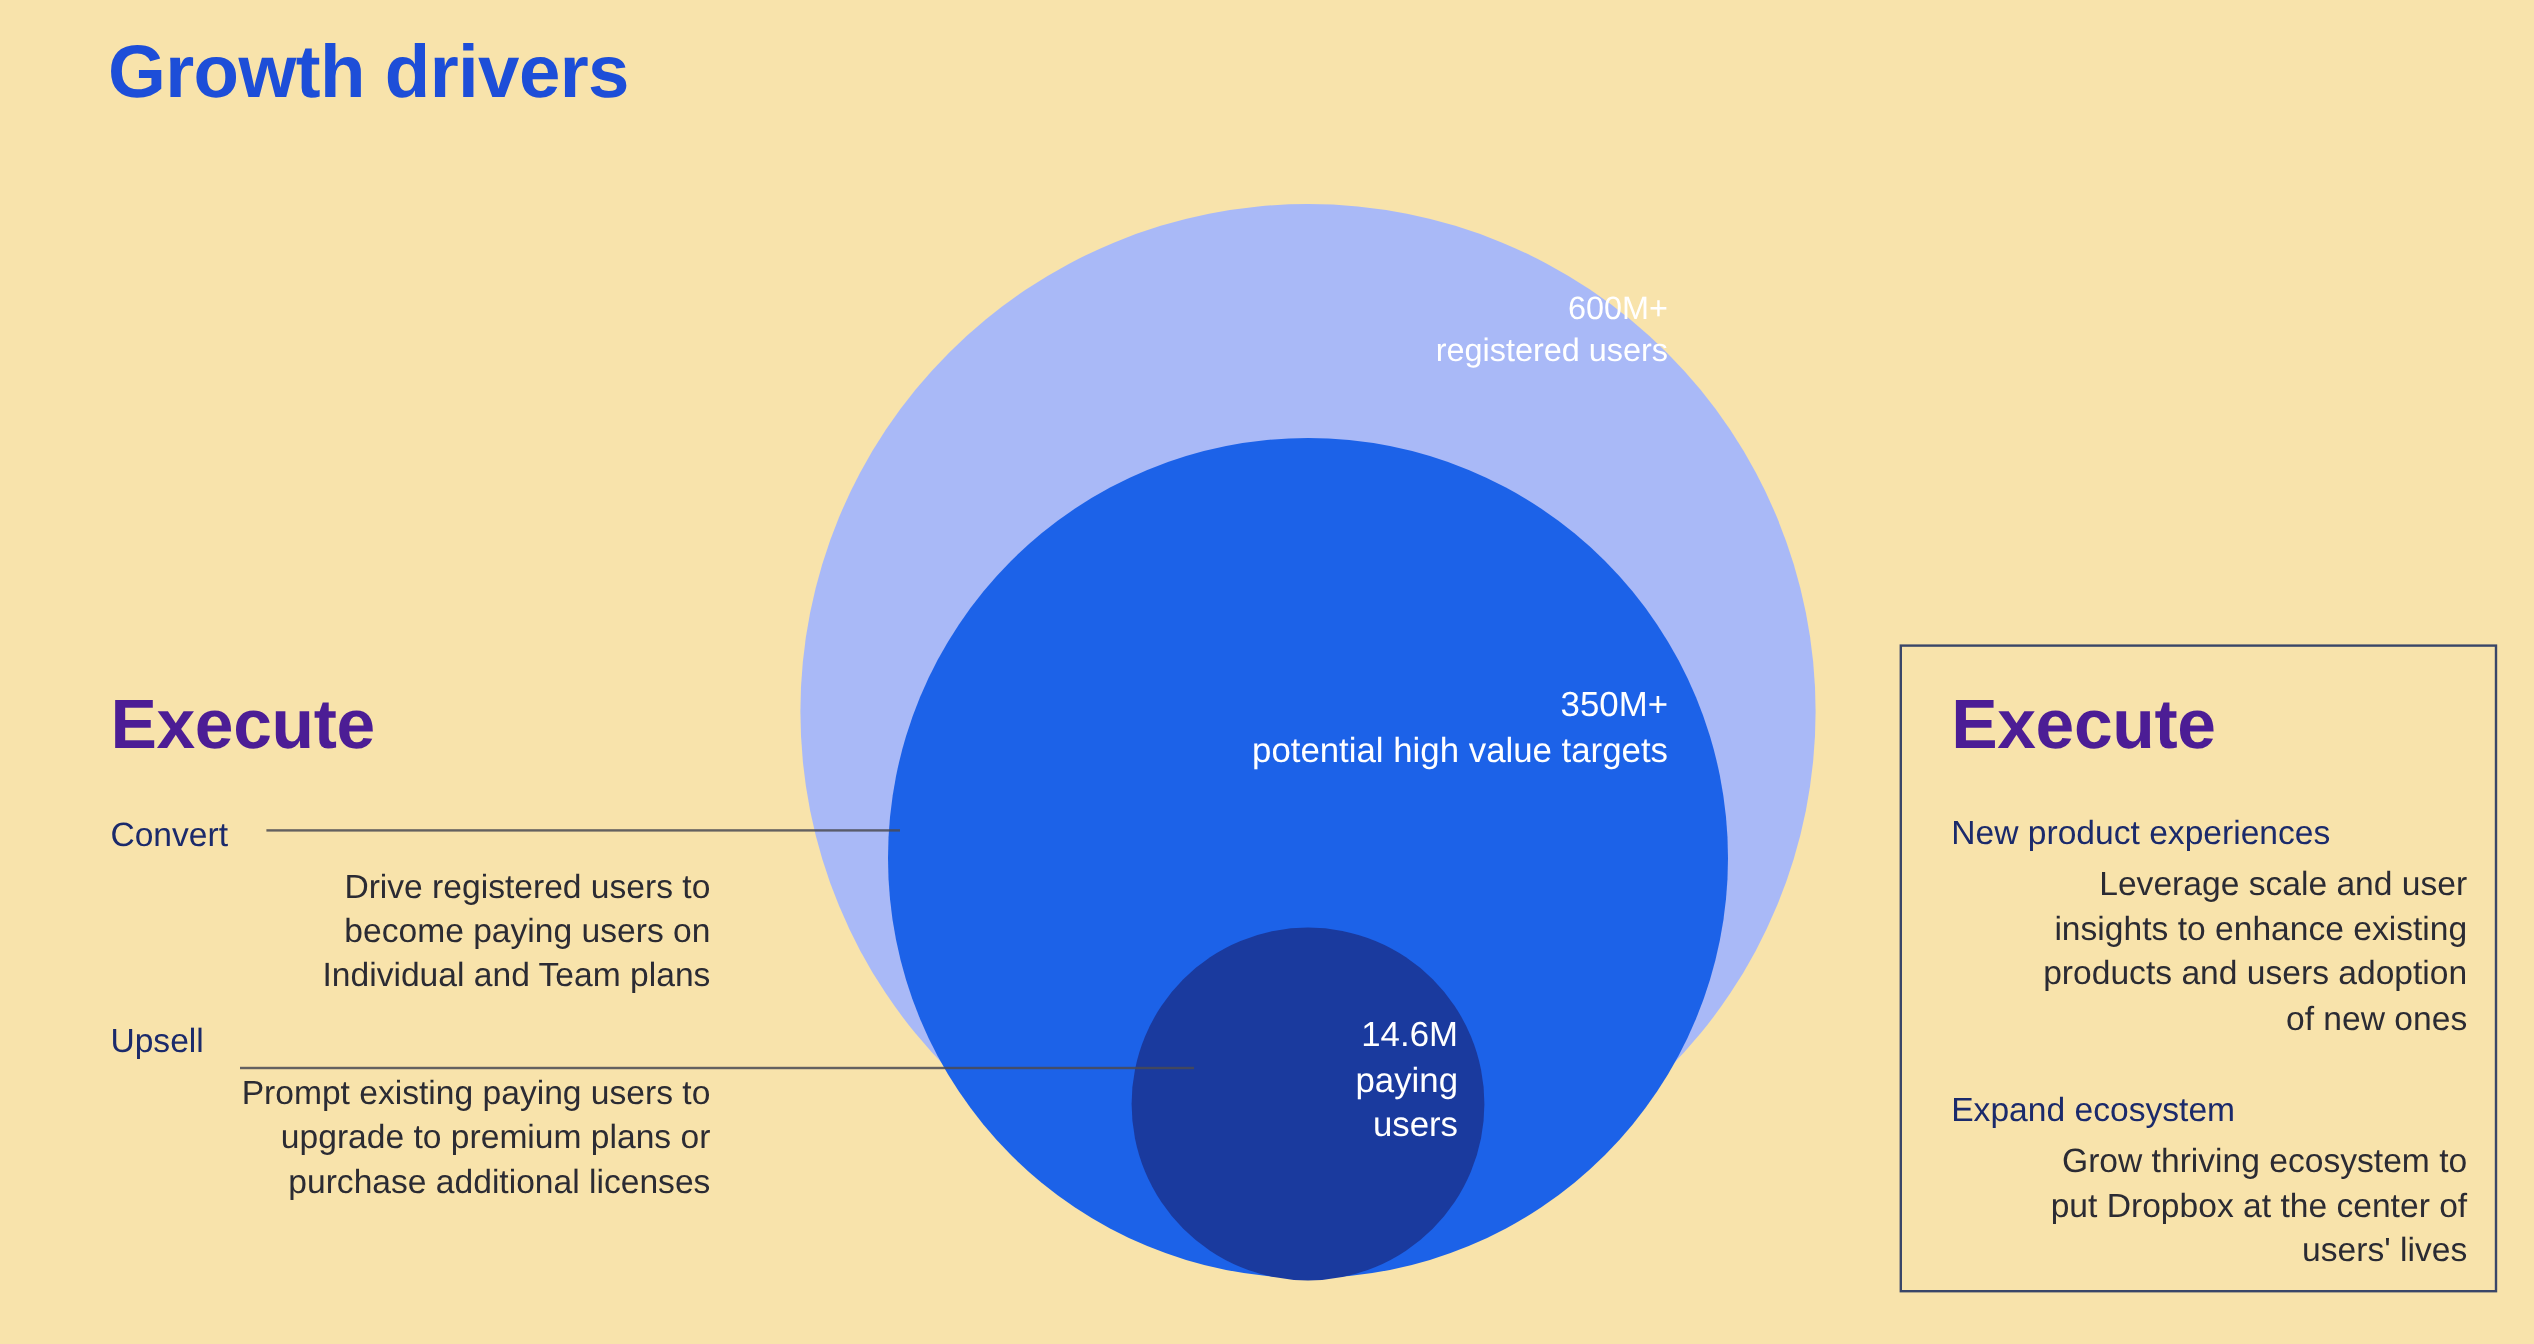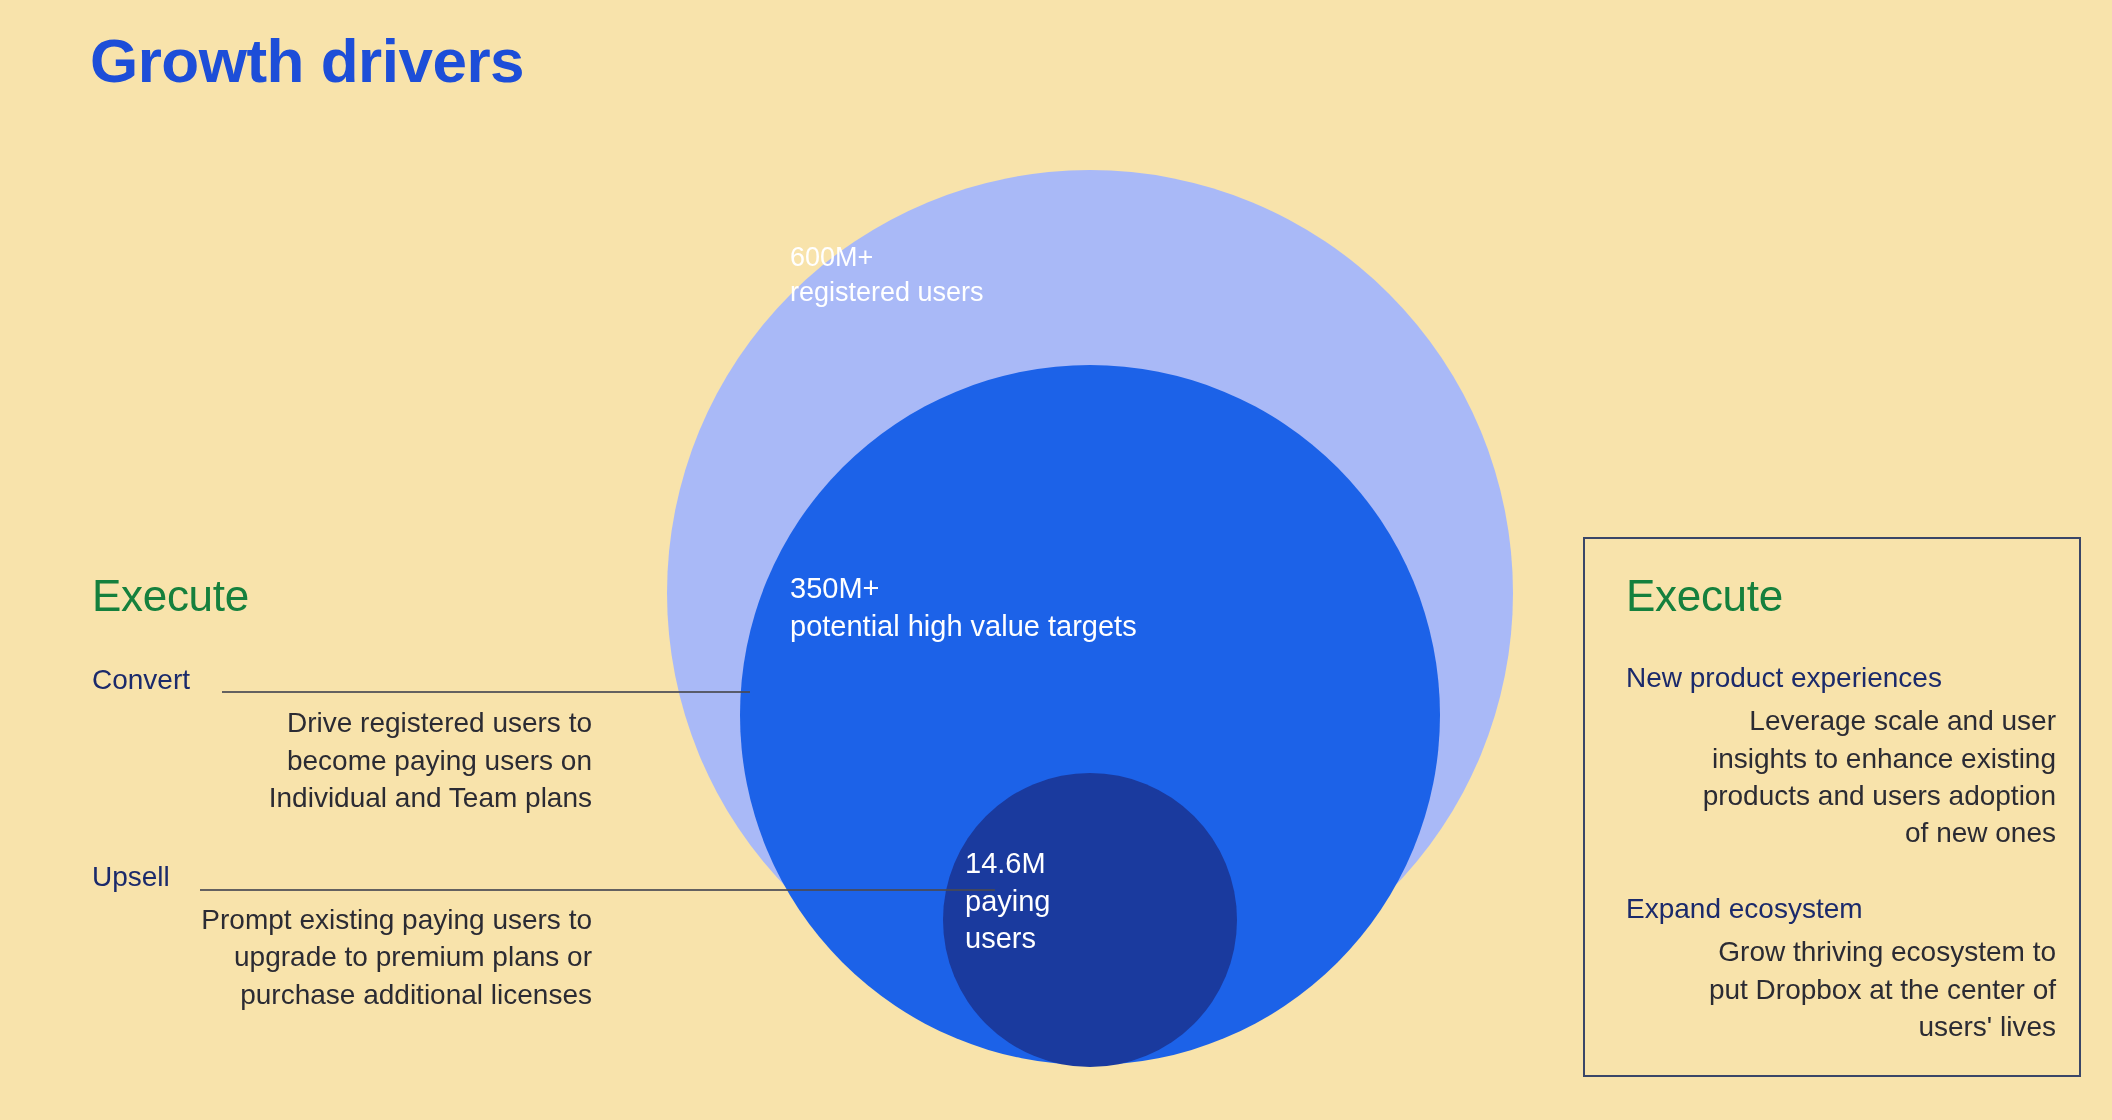--- a/index.html
+++ b/index.html
@@ -68,21 +68,21 @@
   .circle-inner {
     left: 943px;
     top: 773px;
     width: 294px;
     height: 294px;
     background: #1a3a9e;
   }
 
   .circle-label {
     position: absolute;
-    text-align: left;
+    text-align: right;
     color: #ffffff;
     line-height: 1.30;
     white-space: pre-line;
     font-weight: 400;
   }
   .label-outer {
     left: 790px;
     top: 240px;
     width: 600px;
     font-size: 27px;
@@ -126,30 +126,30 @@
     width: 500px;
   }
   .col-innovate {
     position: absolute;
     left: 1626px;
     top: 572px;
     width: 430px;
   }
 
   .col-heading {
-    font-size: 44px;
-    font-weight: 400;
-    color: #15803d;
+    font-size: 58px;
+    font-weight: 700;
+    color: #4c1d95;
     letter-spacing: -0.3px;
     line-height: 1.1;
     margin: 0 0 42px 0;
   }
 
   .block {
-    margin-bottom: 43px;
+    margin-bottom: 18px;
   }
   .block:last-child {
     margin-bottom: 0;
   }
 
   .block-title {
     font-size: 28px;
     font-weight: 400;
     color: #1b2a6b;
     line-height: 1.25;

